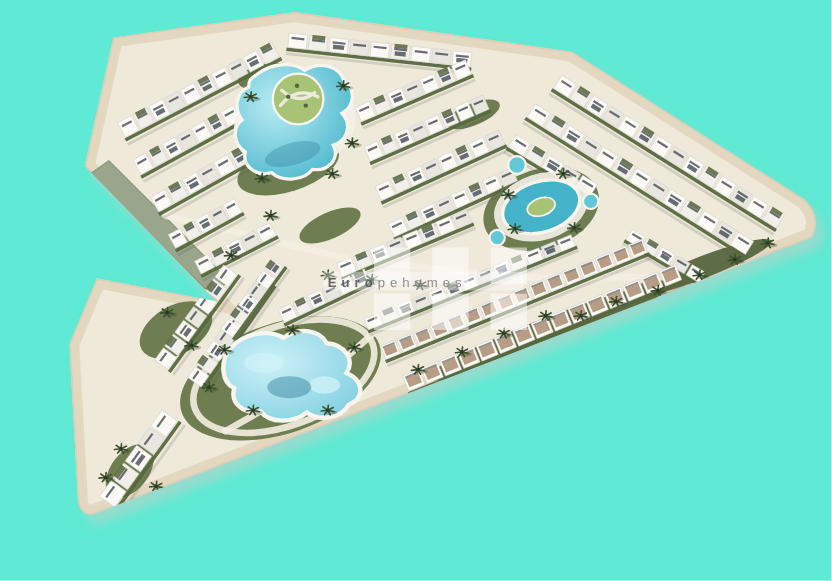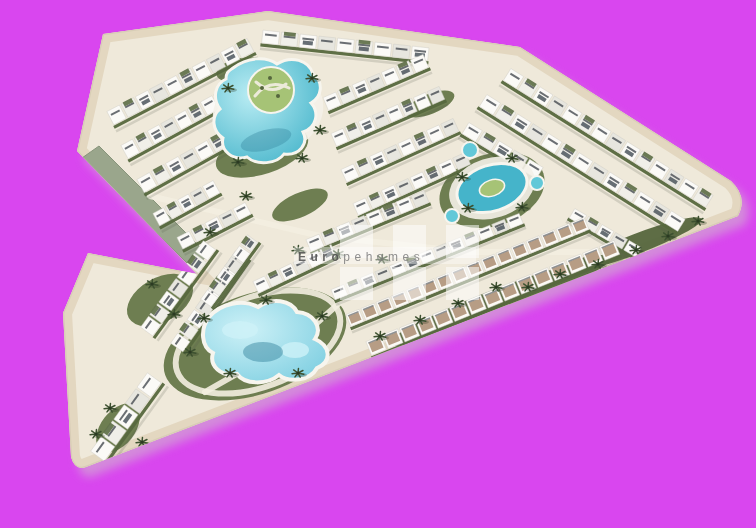--- a/index.html
+++ b/index.html
@@ -1,16 +1,16 @@
 <!DOCTYPE html>
 <html><head>
 <meta charset="utf-8">
 <style>
   html,body{margin:0;padding:0;background:#ffffff;}
-  .stage{position:relative;width:756px;height:528px;background:#d946ef;overflow:hidden;
+  .stage{position:relative;width:756px;height:528px;background:#5eead4;overflow:hidden;
          font-family:"Liberation Sans", sans-serif;}
   svg{display:block;}
   #wm-text{font-family:"Liberation Sans", sans-serif;}
 </style>
 </head>
 <body>
 
 <div class="stage">
   <svg id="scene" viewBox="0 0 756 528" width="756" height="528">
     <defs id="defs">

